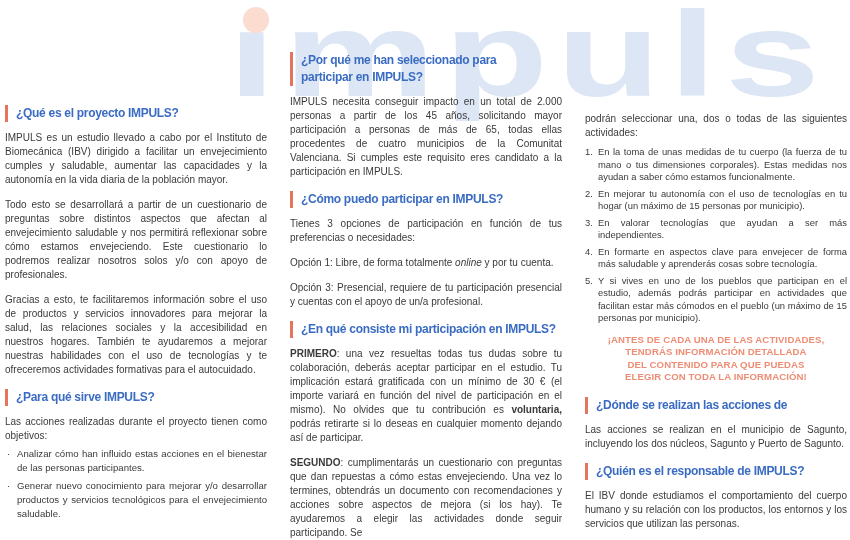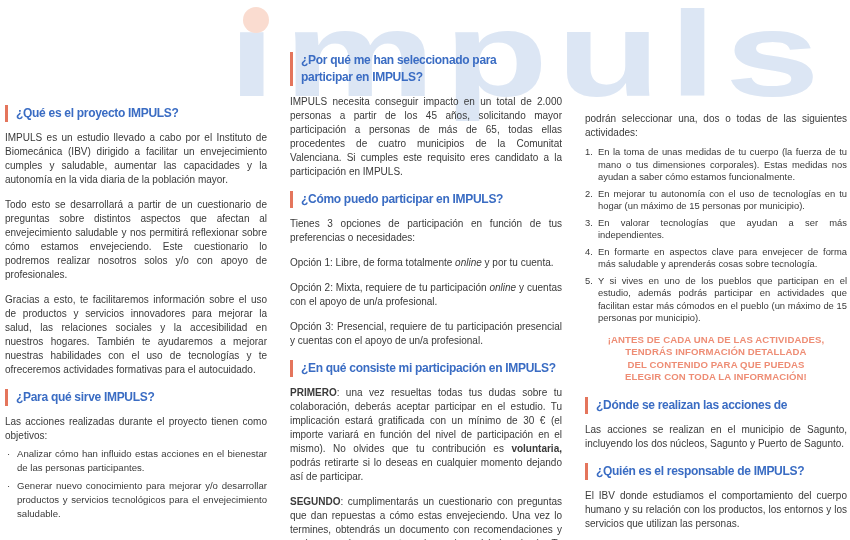--- a/index.html
+++ b/index.html
@@ -117,21 +117,20 @@
       <span class="hd-line">¿Por qué me han seleccionado para</span>
       <span class="hd-line">participar en IMPULS?</span>
     </h2>
     <p class="bd">IMPULS necesita conseguir impacto en un total de 2.000 personas a partir de los 45 años, solicitando mayor participación a personas de más de 65, todas ellas procedentes de cuatro municipios de la Comunitat Valenciana. Si cumples este requisito eres candidato a la participación en IMPULS.</p>
 
     <h2 class="hd mt">
       <span class="hd-line">¿Cómo puedo participar en IMPULS?</span>
     </h2>
     <p class="bd">Tienes 3 opciones de participación en función de tus preferencias o necesidades:</p>
     <p class="bd"><span>Opción 1: Libre, de forma totalmente </span><span class="ital">online</span><span> y por tu cuenta.</span></p>
-    <p class="bd"><span>Opción 2: Mixta, requiere de tu participación </span><span class="ital">online</span><span> y cuentas con el apoyo de un/a profesional.</span></p>
     <p class="bd">Opción 3: Presencial, requiere de tu participación presencial y cuentas con el apoyo de un/a profesional.</p>
 
     <h2 class="hd mt">
       <span class="hd-line">¿En qué consiste mi participación en IMPULS?</span>
     </h2>
     <p class="bd"><span class="bold">PRIMERO</span><span>: una vez resueltas todas tus dudas sobre tu colaboración, deberás aceptar participar en el estudio. Tu implicación estará gratificada con un mínimo de 30 € (el importe variará en función del nivel de participación en el mismo). No olvides que tu contribución es </span><span class="bold">voluntaria,</span><span> podrás retirarte si lo deseas en cualquier momento dejando así de participar.</span></p>
     <p class="bd"><span class="bold">SEGUNDO</span><span>: cumplimentarás un cuestionario con preguntas que dan repuestas a cómo estas envejeciendo. Una vez lo termines, obtendrás un documento con recomendaciones y acciones sobre aspectos de mejora (si los hay). Te ayudaremos a elegir las actividades donde seguir participando. Se</span></p>
   </div>
 
   <div class="col col-3">

